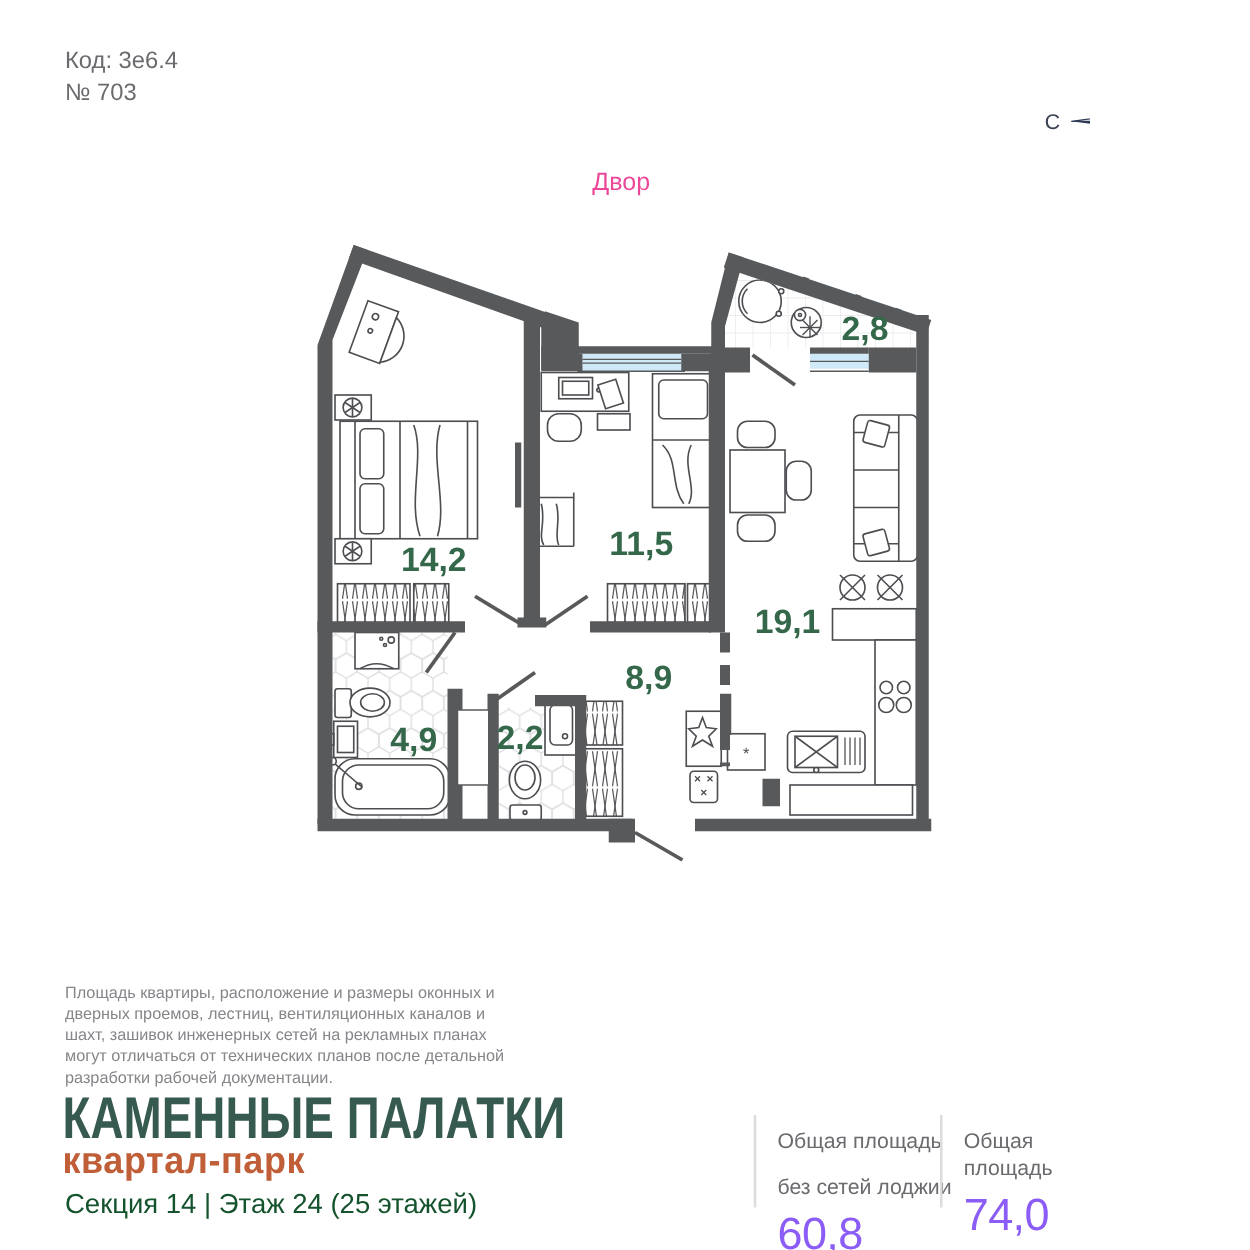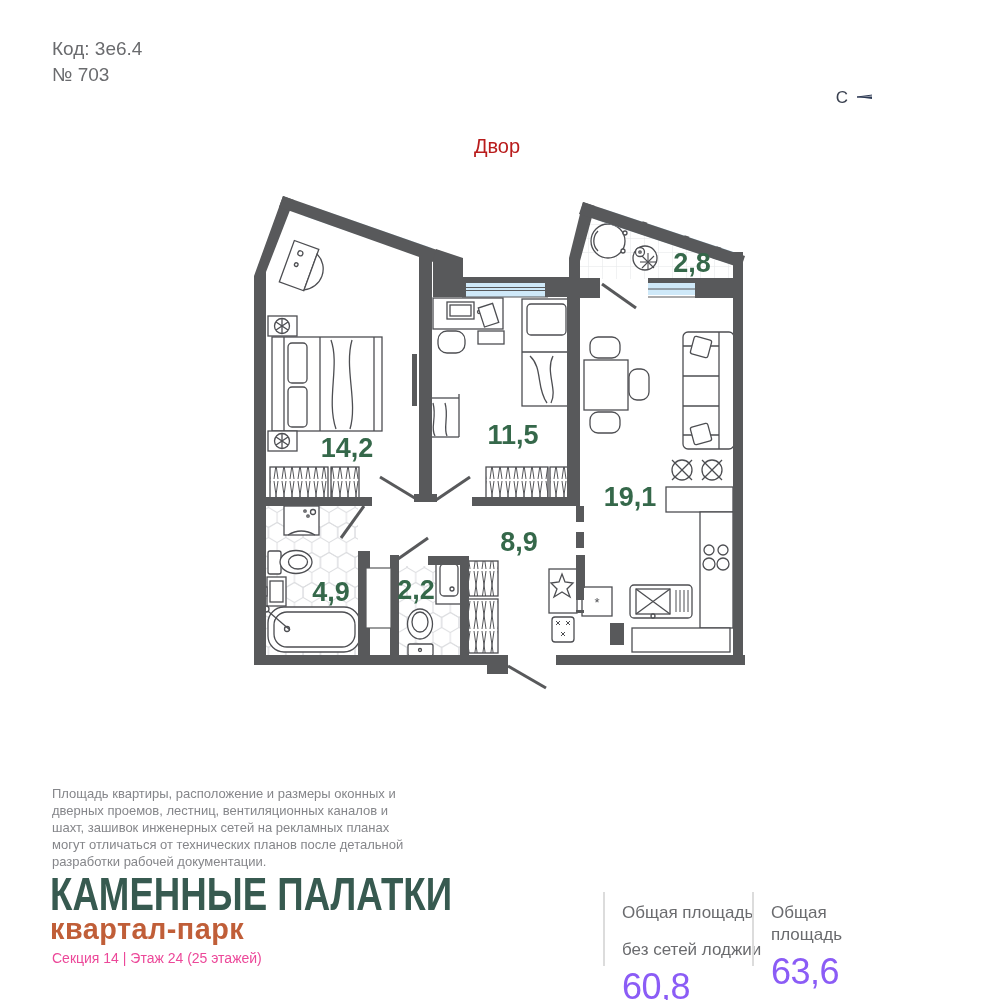--- a/index.html
+++ b/index.html
@@ -1,27 +1,27 @@
 <!DOCTYPE html>
 <html><head>
 <meta charset="utf-8">
 <style>
   html,body{margin:0;padding:0;background:#fff;}
   .page{position:relative;width:872px;height:1000px;background:#fff;overflow:hidden;
         font-family:"Liberation Sans",sans-serif;color:#58595b;}
   .abs{position:absolute;}
   .code-block{left:52px;top:36px;font-size:19px;line-height:26px;color:#6a6b6e;}
-  .courtyard{left:0;top:135px;width:994px;text-align:center;font-size:20px;color:#b91c1c;}
+  .courtyard{left:0;top:135px;width:994px;text-align:center;font-size:20px;color:#ec4899;}
   .plan-svg{left:0;top:0;width:1000px;height:1000px;}
   .disclaimer{left:52px;top:785px;width:356px;font-size:13px;line-height:17px;color:#85868a;}
   .brand-title{left:50px;top:866px;font-size:47px;font-weight:bold;color:#375a50;
                transform:scaleX(0.78);transform-origin:left top;white-space:nowrap;letter-spacing:0;}
   .brand-subtitle{left:50px;top:912px;font-size:30px;font-weight:bold;color:#c05e38;
                   transform:scaleX(0.96);transform-origin:left top;letter-spacing:0.5px;white-space:nowrap;}
-  .section-info{left:52px;top:950px;font-size:14px;color:#ec4899;white-space:nowrap;}
+  .section-info{left:52px;top:950px;font-size:22px;color:#14532d;white-space:nowrap;}
   .stat-divider{top:892px;width:2px;height:74px;background:#dcdcdc;}
   .stat{top:887px;}
   .stat .lbl{font-size:17px;line-height:22px;color:#6a6b6e;margin-top:15px;}
   .stat .val{margin-top:5px;font-size:36px;font-weight:normal;color:#8b5cf6;letter-spacing:-0.5px;}
 </style>
 </head>
 <body>
 
 <div class="page">
 
@@ -366,16 +366,16 @@
   <div class="abs stat-divider" style="left:603px;"></div>
   <div class="abs stat" style="left:622px;">
     <div class="lbl">Общая площадь</div>
     <div class="lbl">без сетей лоджии</div>
     <div class="val">60,8</div>
   </div>
 
   <div class="abs stat-divider" style="left:752px;"></div>
   <div class="abs stat" style="left:771px;">
     <div class="lbl">Общая площадь</div>
-    <div class="val">63,6</div>
+    <div class="val">74,0</div>
   </div>
 
 </div>
 
 </body></html>

